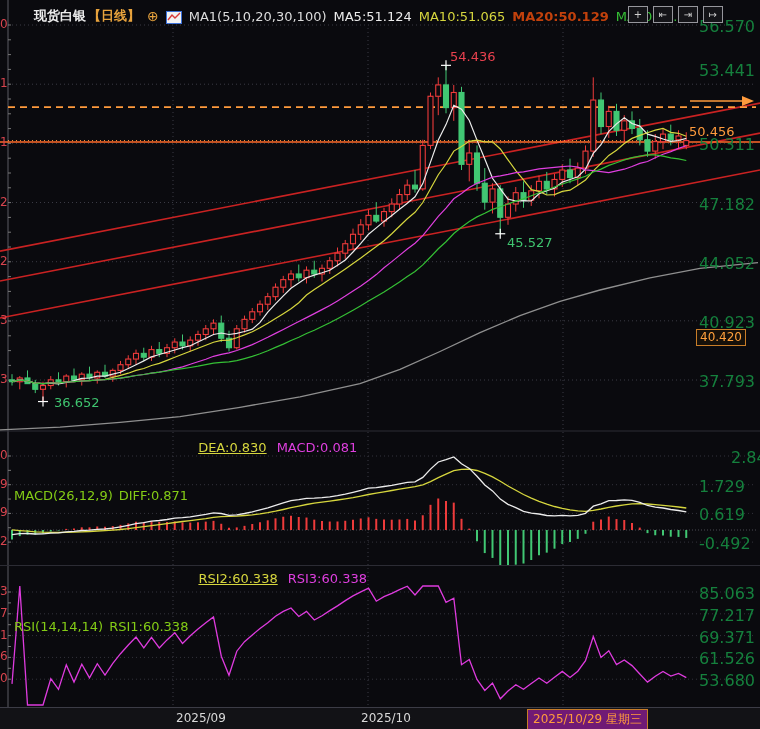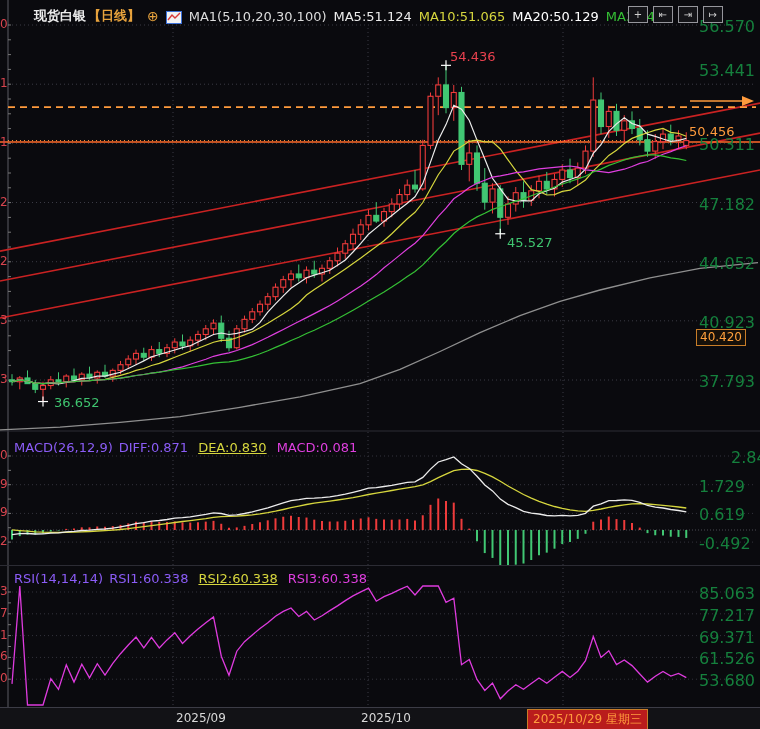--- a/index.html
+++ b/index.html
@@ -5,38 +5,38 @@
   html,body{margin:0;padding:0;background:#0a0a0e;}
   #app{position:relative;width:760px;height:729px;background:#0a0a0e;overflow:hidden;
        font-family:"DejaVu Sans","Liberation Sans",sans-serif;}
   svg{position:absolute;left:0;top:0;}
   .hdr{position:absolute;left:10px;top:6px;height:20px;display:flex;align-items:center;
        gap:7px;font-size:13px;white-space:nowrap;z-index:5;}
   .t-title{color:#ececec;font-weight:bold;padding-left:24px;}
   .t-period{color:#e8a33d;font-weight:bold;}
   .t-plus{color:#e8a33d;font-size:14px;cursor:pointer;}
   .t-ma{color:#dcdcdc;}
-  .c-ma5{color:#ececec;} .c-ma10{color:#d6d63e;} .c-ma20{color:#ffffff;} .c-ma30{color:#35c035;}
+  .c-ma5{color:#ececec;} .c-ma10{color:#d6d63e;} .c-ma20{color:#c2410c;font-weight:bold;} .c-ma30{color:#35c035;}
   .toolbar{position:absolute;top:6px;left:628px;display:flex;gap:5px;z-index:6;}
   .tool{width:18px;height:15px;border:1px solid #96969c;color:#d0d0d0;font-size:10px;
         line-height:15px;text-align:center;background:#141418;cursor:pointer;}
   .axlbl{position:absolute;font-size:16px;color:#15803d;z-index:4;}
   .clip-digit{position:absolute;left:1px;font-size:12px;color:#d8454f;z-index:4;}
   .panel-hdr{position:absolute;left:14px;font-size:13px;display:flex;gap:10px;z-index:5;white-space:nowrap;}
-  .p-white{color:#8b5cf6;} .p-yellow{color:#d6d63e;text-decoration:underline;} .p-magenta{color:#df3fdf;}
+  .p-white{color:#84cc16;margin-top:48px;} .p-yellow{color:#d6d63e;text-decoration:underline;} .p-magenta{color:#df3fdf;}
   .anno{position:absolute;font-size:13px;z-index:5;white-space:nowrap;}
   .a-red{color:#e8414e;text-align:center;} .a-green{color:#3fc46f;}
   .tag-cur{position:absolute;left:689px;top:124px;color:#ff9b3d;font-size:13px;z-index:6;}
   .tag-alert{position:absolute;left:696px;top:329px;color:#ffa03c;font-size:12px;border:1px solid #c87d28;
              background:#15100a;padding:0 3px 1px 3px;z-index:6;}
   .timebar{position:absolute;left:0;top:707px;width:760px;height:22px;background:#121216;
            border-top:1px solid #3c3c46;z-index:5;}
   .tlbl{position:absolute;top:3px;font-size:12px;color:#d8d8d8;}
   .tcur{position:absolute;left:527px;top:1px;font-size:12px;color:#ff9b3d;border:1px solid #c87d28;
-        padding:1px 5px;background:#b91c1c;}
+        padding:1px 5px;background:#701a75;}
   .wm{position:absolute;left:620px;top:666px;font-size:40px;color:#f0f0f0;letter-spacing:2px;
       z-index:7;text-shadow:2px 2px 3px #000,0 0 2px #333;}
   .cticon{display:inline-block;width:16px;height:13px;position:relative;top:1px;}
 </style>
 </head>
 <body>
 
 <div id="app">
 
   <svg id="cv" width="760" height="729">

